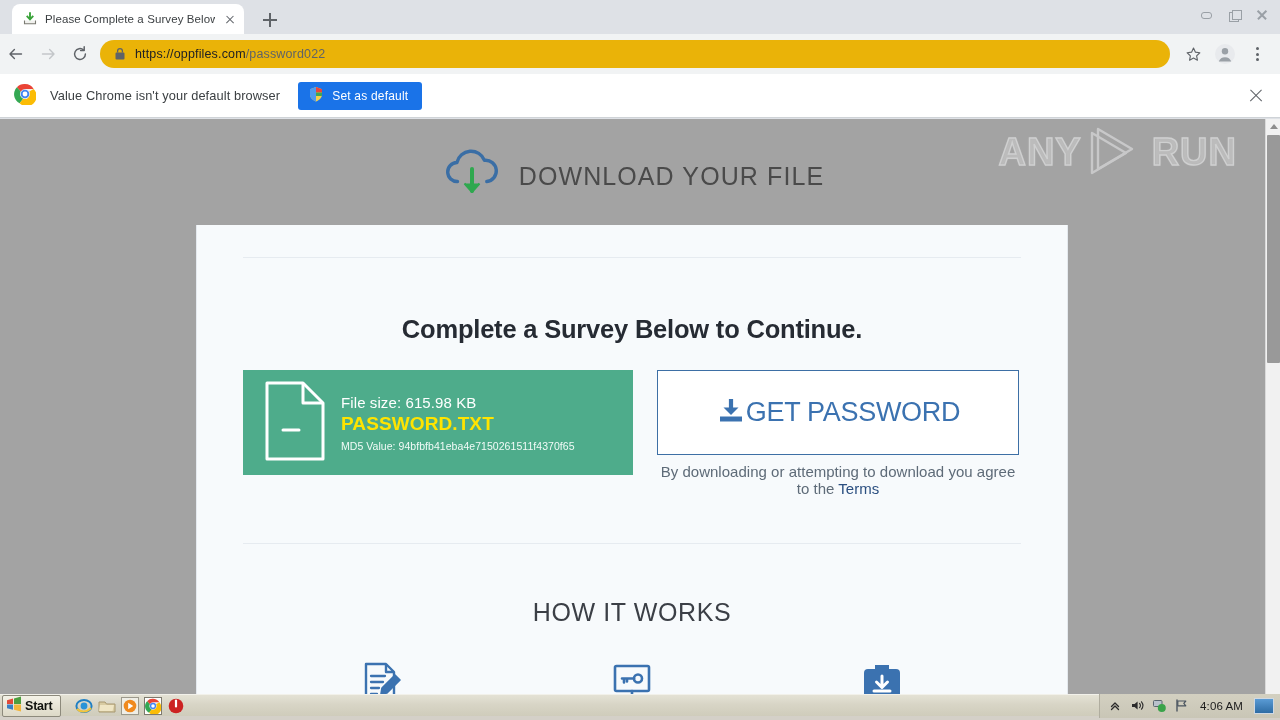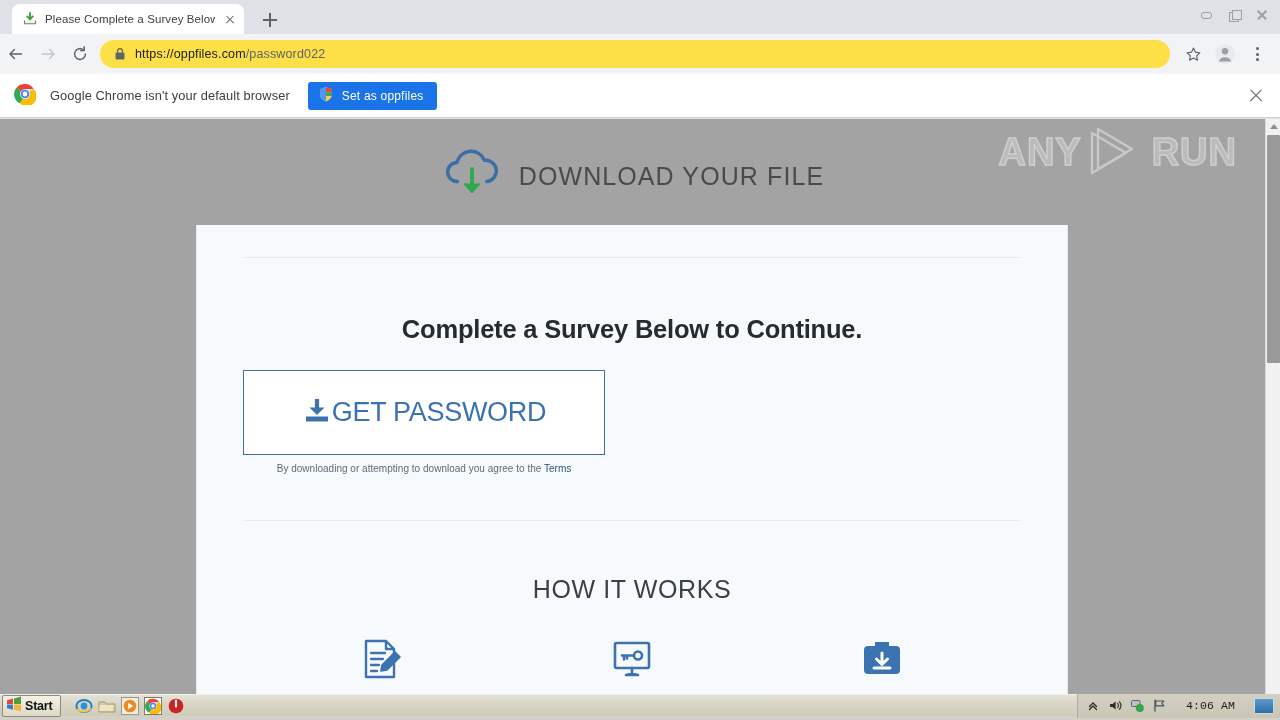--- a/index.html
+++ b/index.html
@@ -55,21 +55,21 @@
   .wc-close-glyph::before { transform:rotate(45deg); }
   .wc-close-glyph::after  { transform:rotate(-45deg); }
 
   
   #toolbar {
     position:absolute; left:0; top:34px; width:1280px; height:40px;
     background:#f1f3f4; display:flex; align-items:center;
   }
   .nav-btn { width:32px; height:32px; display:flex; align-items:center; justify-content:center; }
   #omnibox {
-    flex:1; height:28px; margin:0 8px 0 4px; background:#fde047;
+    flex:1; height:28px; margin:0 8px 0 4px; background:#eab308;
     border-radius:14px; display:flex; align-items:center; padding:0 14px; gap:9px;
   }
   #omnibox-url { font-size:12.5px; color:#202124; letter-spacing:.15px; white-space:nowrap; }
   #omnibox-url .u-path { color:#5f6368; }
   .tb-right { display:flex; align-items:center; gap:2px; padding-right:8px; }
   .tb-icon-btn { width:30px; height:30px; display:flex; align-items:center; justify-content:center; }
   #menu-dots { width:4px; display:flex; flex-direction:column; gap:2.4px; align-items:center; }
   #menu-dots span { width:3px; height:3px; border-radius:50%; background:#5f6368; display:block; }
 
   
@@ -133,21 +133,21 @@
   .file-md5 { font-size:10.5px; letter-spacing:.05px; margin-top:5px; color:#f1fbf7; }
 
   
   #get-password-col { width:362px; }
   #get-password-button {
     width:100%; height:85px; background:#ffffff; border:1.5px solid #3d6fa5;
     display:flex; align-items:center; justify-content:center; gap:0;
   }
   #get-password-label { font-size:27px; color:#3b72b0; letter-spacing:-.3px; }
   #terms-line {
-    text-align:center; font-size:10px; color:#5e6b78; margin-top:8px; letter-spacing:.02px;
+    text-align:center; font-size:15px; color:#5e6b78; margin-top:8px; letter-spacing:.02px;
   }
   #terms-link { color:#2b4f80; }
 
   #how-it-works-title {
     text-align:center; font-size:25px; color:#3b3f46; letter-spacing:.6px;
     padding-top:54px; font-weight:400;
   }
   #how-it-works-icons {
     display:flex; padding:34px 60px 0 60px;
   }
@@ -193,21 +193,21 @@
   #start-label { font-size:12.5px; font-weight:700; color:#11130f; letter-spacing:-.2px; }
   #quicklaunch { display:flex; align-items:center; gap:5px; margin-left:14px; }
   .ql-icon { width:18px; height:18px; position:relative; }
   .ql-icon.framed { border:1px solid #9c998c; background:#efeee6; }
   .ql-icon.active { border:1px solid #7d7a6e; background:#fbfbf7; box-shadow:inset 0 0 0 1px #fff; }
   #systray {
     margin-left:auto; height:24px; display:flex; align-items:center; gap:7px;
     padding:0 6px 0 8px; background:linear-gradient(180deg,#d3d0c1,#c9c6b6);
     border-left:1px solid #b0ad9f;
   }
-  #systray-clock { font-size:11.5px; color:#1c1c1c; letter-spacing:.1px; margin:0 12px;font-family:Liberation Mono, monospace; }
+  #systray-clock { font-size:11.5px; color:#1c1c1c; letter-spacing:.1px; margin:0 4px; }
   .tray-icon { width:15px; height:15px; position:relative; }
   #desktop-peek { width:20px; height:16px; background:linear-gradient(180deg,#5a9bd5,#2e6ca4); border:1px solid #cfd8e2; }
 </style>
 </head>
 <body>
 
 <div id="browser-window">
 
   <div id="tabstrip">
 
@@ -292,31 +292,31 @@
     <span>
       <svg width="22" height="22" viewBox="0 0 22 22">
         <circle cx="11" cy="11" r="10" fill="#f1f1f1"></circle>
         <path d="M11 1a10 10 0 0 1 8.66 5H11a5 5 0 0 0-4.33 2.5L2.93 4.3A10 10 0 0 1 11 1z" fill="#ea4335"></path>
         <path d="M2.93 4.3l3.74 4.2A5 5 0 0 0 9.2 15.7l-3.6 4.55A10 10 0 0 1 2.93 4.3z" fill="#34a853"></path>
         <path d="M19.66 6A10 10 0 0 1 5.6 20.25L9.2 15.7A5 5 0 0 0 16 11a5 5 0 0 0-.67-2.5z" fill="#fbbc05"></path>
         <circle cx="11" cy="11" r="4.3" fill="#4285f4"></circle>
         <circle cx="11" cy="11" r="2.4" fill="#fff"></circle>
       </svg>
     </span>
-    <span id="infobar-text">Google Chrome isn't your default browser</span>
+    <span id="infobar-text">Value Chrome isn't your default browser</span>
     <div id="set-default-button">
       <span>
         <svg width="16" height="16" viewBox="0 0 16 16">
           <path d="M8 1l6 2.2v5c0 3.5-2.6 6-6 7.3-3.4-1.3-6-3.8-6-7.3v-5z" fill="#f7d04a"></path>
           <path d="M8 1v14.5c-3.4-1.3-6-3.8-6-7.3v-5z" fill="#4e9af1"></path>
           <path d="M8 1l6 2.2v3.3H8z" fill="#e8453c"></path>
           <path d="M8 6.5h6v2c0 .5-.05 1-.15 1.5H8z" fill="#3ba55d"></path>
         </svg>
       </span>
-      <span>Set as oppfiles</span>
+      <span>Set as default</span>
     </div>
     <div id="infobar-close"></div>
   </div>
 
   <div id="viewport">
     <div id="page">
 
       <div id="page-header">
         <span>
           <svg width="62" height="54" viewBox="0 0 62 54">
@@ -329,20 +329,34 @@
       </div>
 
       <div id="content-card">
         <div style="height:32px"></div>
         <div class="card-divider"></div>
 
         <div id="survey-heading">Complete a Survey Below to Continue.</div>
 
         <div id="download-row">
 
+          <div id="file-panel">
+            <span>
+              <svg width="64" height="82" viewBox="0 0 64 82">
+                <path d="M4 3h36l20 20v56H4z" fill="none" stroke="#ffffff" stroke-width="3" stroke-linejoin="round"></path>
+                <path d="M40 3v20h20" fill="none" stroke="#ffffff" stroke-width="3" stroke-linejoin="round"></path>
+                <path d="M20 50h16" stroke="#ffffff" stroke-width="3" stroke-linecap="round"></path>
+              </svg>
+            </span>
+            <div id="file-panel-meta">
+              <div class="file-size">File size: 615.98 KB</div>
+              <div class="file-name">PASSWORD.TXT</div>
+              <div class="file-md5">MD5 Value: 94bfbfb41eba4e7150261511f4370f65</div>
+            </div>
+          </div>
 
           <div id="get-password-col">
             <div id="get-password-button">
               <span>
                 <svg width="30" height="30" viewBox="0 0 30 30">
                   <path d="M15 3v12" stroke="#3b72b0" stroke-width="4.2" stroke-linecap="butt"></path>
                   <path d="M7.5 11.5L15 19l7.5-7.5z" fill="#3b72b0"></path>
                   <path d="M4 20.5h22v5H4z" fill="#3b72b0"></path>
                 </svg>
               </span>

